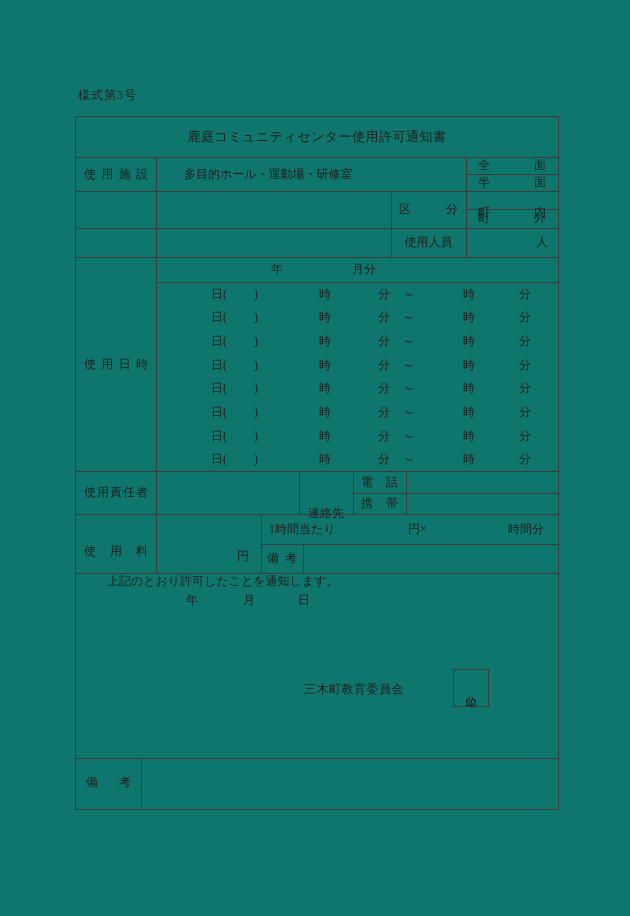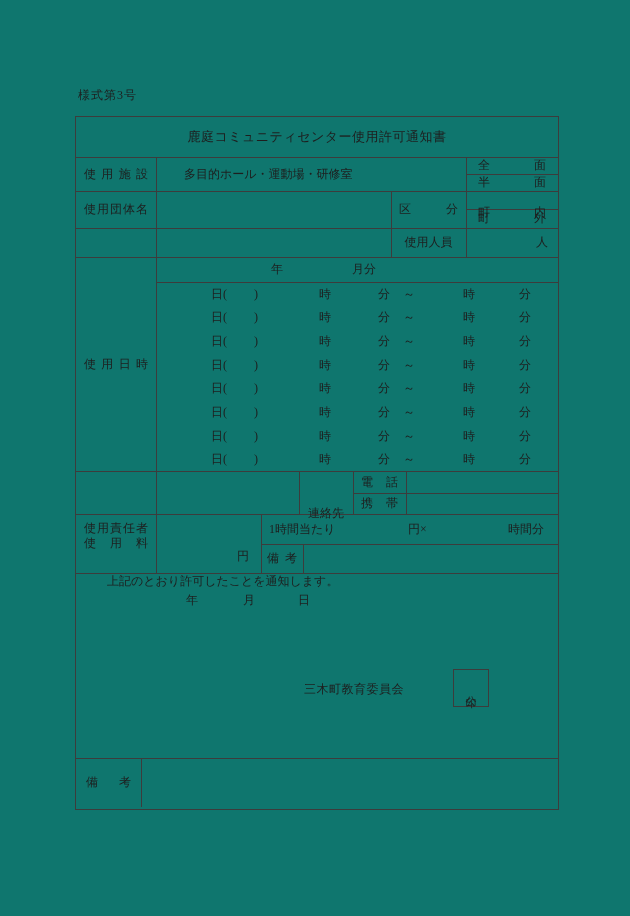--- a/index.html
+++ b/index.html
@@ -45,28 +45,28 @@
   .staff-lbl{left:315px;top:111px;width:75px;height:29px;line-height:29px;}
   .staff-unit{left:390px;top:111px;width:92px;height:29px;line-height:29px;text-align:right;padding-right:10px;box-sizing:border-box;}
   .sch-lbl{left:0;top:140px;width:80px;height:214px;line-height:214px;padding:0 8px;box-sizing:border-box;}
   .sch-hdr{left:80px;top:140px;width:402px;height:25px;line-height:25px;}
   .sch-hdr .yy{position:absolute;left:115px;} .sch-hdr .mm{position:absolute;left:196px;}
   .sch-block{left:80px;top:165px;width:402px;height:189px;display:flex;flex-direction:column;}
   .d-row{position:relative;flex:1;}
   .d-row span{position:absolute;top:50%;transform:translateY(-50%);}
   .dp-day{left:55px;} .dp-close{left:98px;} .dp-h1{left:163px;} .dp-m1{left:222px;}
   .dp-tl{left:247px;} .dp-h2{left:307px;} .dp-m2{left:363px;}
-  .mgr-lbl{left:0;top:354px;width:80px;height:43px;line-height:43px;padding:0 8px;box-sizing:border-box;margin-top:36px;}
+  .mgr-lbl{left:0;top:354px;width:80px;height:43px;line-height:43px;padding:0 8px;box-sizing:border-box;}
   .mgr-val{left:80px;top:354px;width:143px;height:43px;}
   .mgr-contact{left:223px;top:354px;width:54px;height:43px;line-height:43px;margin-top:21px;}
   .mgr-phone-lbl{left:277px;top:354px;width:53px;height:22px;line-height:22px;padding:0 8px;box-sizing:border-box;}
   .mgr-phone-val{left:330px;top:354px;width:152px;height:22px;}
   .mgr-mobile-lbl{left:277px;top:376px;width:53px;height:21px;line-height:21px;padding:0 8px;box-sizing:border-box;}
   .mgr-mobile-val{left:330px;top:376px;width:152px;height:21px;}
-  .fee-lbl{left:0;top:397px;width:80px;height:59px;line-height:59px;padding:0 8px;box-sizing:border-box;}
+  .fee-lbl{left:0;top:397px;width:80px;height:59px;line-height:59px;padding:8px 8px;box-sizing:border-box;}
   .fee-unit{left:80px;top:397px;width:105px;height:59px;display:flex;align-items:flex-end;justify-content:flex-end;padding:0 12px 8px 0;box-sizing:border-box;}
   .fee-line{left:185px;top:397px;width:297px;height:30px;line-height:30px;}
   .fee-line .fp1{position:absolute;left:8px;} .fee-line .fp2{position:absolute;left:147px;} .fee-line .fp3{position:absolute;left:247px;}
   .fee-notes-lbl{left:185px;top:427px;width:42px;height:29px;line-height:29px;padding:0 6px;box-sizing:border-box;}
   .fee-notes-val{left:227px;top:427px;width:255px;height:29px;}
   .notice{left:0;top:456px;width:482px;height:185px;}
   .n-msg{position:absolute;left:31px;top:1px;line-height:14px;}
   .n-date{position:absolute;left:0;top:20px;width:482px;height:14px;line-height:14px;}
   .n-date .ny{position:absolute;left:110px;} .n-date .nm{position:absolute;left:167px;} .n-date .nd{position:absolute;left:222px;}
   .n-issuer{position:absolute;left:228px;top:108px;line-height:16px;letter-spacing:0.5px;}
@@ -107,21 +107,20 @@
     <div class="ln vl v8"></div>
     <div class="ln vl v9"></div>
 
     <div class="c title">鹿庭コミュニティセンター使用許可通知書</div>
 
     <div class="c tj fac-lbl">使 用 施 設</div>
     <div class="c fac-val">多目的ホール・運動場・研修室</div>
     <div class="c tj fac-full">全 面</div>
     <div class="c tj fac-half">半 面</div>
 
-    <div class="c tj org-lbl">使用団体名</div>
     <div class="c org-val"></div>
     <div class="c tj org-cat">区 分</div>
     <div class="c tj org-in">町 内</div>
     <div class="c tj org-out">町 外</div>
 
     <div class="c pur-val"></div>
     <div class="c ctr staff-lbl">使用人員</div>
     <div class="c staff-unit">人</div>
 
     <div class="c tj sch-lbl">使 用 日 時</div>

